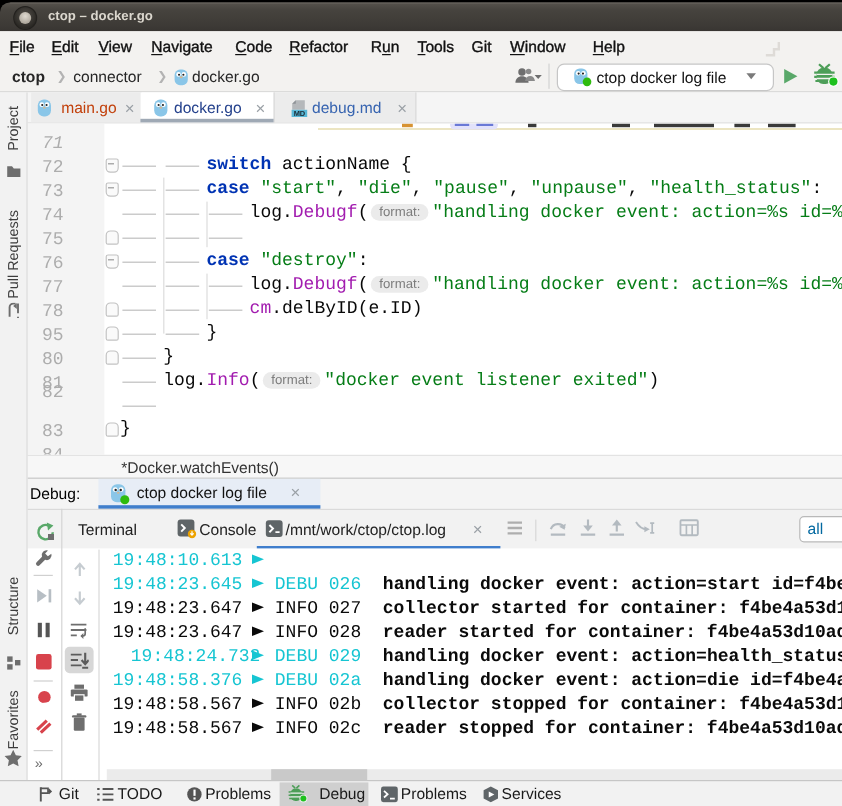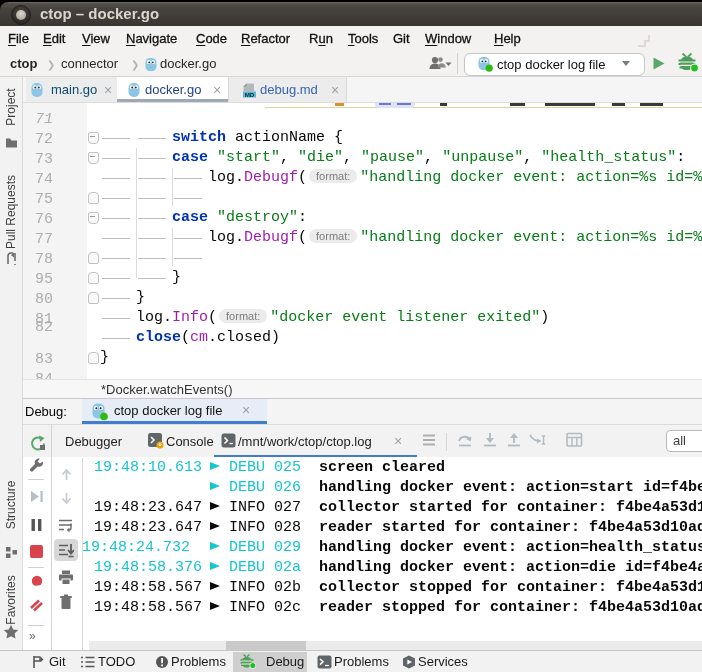--- a/index.html
+++ b/index.html
@@ -9,21 +9,21 @@
 
 #titlewrap{left:0;top:0;width:702px;height:26px;background:#000;}
 #titlebar{left:0;top:2px;width:702px;height:24px;border-top-left-radius:8px;
   background:linear-gradient(#57534d,#46433e 28%,#3d3a36 80%,#383532);}
 #titlebar:before{content:"";position:absolute;left:8px;top:0;right:0;height:1px;background:#6d6962;border-top-left-radius:8px;}
 #wbtn-ring{left:11px;top:5px;width:18px;height:18px;border-radius:50%;
   background:radial-gradient(circle at 50% 40%,#55514b,#2b2925 70%);border:1px solid #23211e;}
 #wbtn-dot{left:16px;top:10px;width:10px;height:10px;border-radius:50%;
   background:radial-gradient(circle at 50% 35%,#ded9d0,#b3ada2 65%,#99938a);}
 #wtitle{left:40px;top:3px;width:300px;height:22px;line-height:22px;color:#dbd7ce;
-  font-size:15px;font-weight:bold;}
+  font-size:11px;font-weight:bold;}
 
 #menubar{left:0;top:26px;width:702px;height:24px;background:#f3f2f0;font-size:13px;color:#111;}
 .mi{position:absolute;top:4px;height:17px;line-height:17px;-webkit-text-stroke:0.3px #111;}
 .mi u{text-decoration-thickness:1px;text-underline-offset:2px;}
 
 #navbar{left:0;top:50px;width:702px;height:27px;background:#f3f2f0;border-bottom:1px solid #d5d5d5;box-sizing:border-box;font-size:13px;color:#262626;}
 .crumb{position:absolute;top:6px;height:16px;line-height:16px;}
 .chev{color:#b3b3b3;font-size:10px;}
 #runcombo{left:464px;top:53px;width:179px;height:21px;background:#fff;border:1px solid #c6c6c6;border-radius:6px;}
 
@@ -140,21 +140,21 @@
   <path d="M4.5 1.5 L8.2 4.8 M13.5 1.5 L9.8 4.8" stroke="#4d9e58" stroke-width="1.8" fill="none"></path>
   <rect x="2.5" y="4.5" width="13" height="13.5" rx="5.5" fill="#4d9e58"></rect>
   <path d="M0.5 8.5 h17 M0.5 12 h17 M1.5 15.5 h15" stroke="#4d9e58" stroke-width="1.8"></path>
   <path d="M2.5 10 h13 M2.5 13.4 h13" stroke="#f3f2f0" stroke-width="1.2"></path>
   <circle cx="16.5" cy="16" r="4.4" fill="#fff"></circle>
   <circle cx="16.5" cy="16" r="3.4" fill="#1ec11e"></circle>
 </svg>
 
 <div class="abs" id="tabbar">
   <div class="etab" style="left:4px;width:91px;background:#ececec;border-right:1px solid #dadada;">
-    <span class="lbl" style="left:25px;color:#0c4a6e;">main.go</span>
+    <span class="lbl" style="left:25px;color:#c2410c;">main.go</span>
     <span class="tclose" style="left:78px;">×</span>
   </div>
   <div class="etab" style="left:95px;width:111px;background:#fff;">
     <span class="lbl" style="left:28px;color:#24418c;">docker.go</span>
     <span class="tclose" style="left:96px;">×</span>
   </div>
   <div class="etab" style="left:206px;width:117px;background:#ececec;border-left:1px solid #dadada;border-right:1px solid #dadada;">
     <span class="lbl" style="left:31px;color:#3764b0;">debug.md</span>
     <span class="tclose" style="left:102px;">×</span>
   </div>
@@ -249,24 +249,24 @@
     <div class="tabmark" style="left:116px;top:175px;width:28px;"></div>
   <div class="tabmark" style="left:80px;top:195px;width:28px;"></div>
   <div class="tabmark" style="left:80px;top:215px;width:28px;"></div>
   <div class="tabmark" style="left:80px;top:235px;width:28px;"></div>
 
   <div class="cline" style="left:150px;top:25px;"><span class="kw">switch</span> actionName {</div>
   <div class="cline" style="left:150px;top:45px;"><span class="kw">case</span> <span class="str">"start"</span>, <span class="str">"die"</span>, <span class="str">"pause"</span>, <span class="str">"unpause"</span>, <span class="str">"health_status"</span>:</div>
   <div class="cline" style="left:186px;top:65px;">log.<span class="fn">Debugf</span>(<span class="hint">format:</span><span class="str">"handling docker event: action=%s id=%s"</span></div>
   <div class="cline" style="left:150px;top:105px;"><span class="kw">case</span> <span class="str">"destroy"</span>:</div>
   <div class="cline" style="left:186px;top:125px;">log.<span class="fn">Debugf</span>(<span class="hint">format:</span><span class="str">"handling docker event: action=%s id=%s"</span></div>
+  <div class="cline" style="left:186px;top:145px;"><span class="fn">cm</span>.delByID(e.ID)</div>
   <div class="cline" style="left:150px;top:165px;">}</div>
   <div class="cline" style="left:114px;top:185px;">}</div>
   <div class="cline" style="left:114px;top:205px;">log.<span class="fn">Info</span>(<span class="hint">format:</span><span class="str">"docker event listener exited"</span>)</div>
-  <div class="cline" style="left:114px;top:225px;"><span class="kw">close</span>(<span class="fn">cm</span>.closed)</div>
   <div class="cline" style="left:78px;top:245px;">}</div>
 </div>
 
 <div class="abs" id="bcrumb">
     <span style="position:absolute;left:79px;top:2px;">*Docker.watchEvents()</span>
   </div>
 
 <div class="abs" id="dhead">
     <span style="position:absolute;left:25px;top:5px;">Debug:</span>
   </div>
@@ -278,21 +278,21 @@
     <circle cx="10" cy="6" r="2" fill="#fff"></circle>
   <circle cx="5.4" cy="6.3" r="1" fill="#222"></circle>
     <circle cx="9.6" cy="6.3" r="1" fill="#222"></circle>
   <ellipse cx="7.5" cy="8.7" rx="1.2" ry="0.8" fill="#d8b78e"></ellipse>
   <circle cx="13" cy="14.5" r="3.8" fill="#2ebb0e"></circle>
 </svg>
 <div class="abs" style="left:114px;top:403px;font-size:13px;color:#111;">ctop docker log file</div>
 <div class="abs" style="left:242px;top:402px;font-size:14px;color:#9aa0a6;">×</div>
 
 <div class="abs" id="dtool">
-  <span style="position:absolute;left:43px;top:9px;">Debugger</span>
+  <span style="position:absolute;left:43px;top:9px;">Terminal</span>
   <span style="position:absolute;left:144px;top:9px;">Console</span>
   <span style="position:absolute;left:216px;top:9px;">/mnt/work/ctop/ctop.log</span>
   <span style="position:absolute;left:372px;top:8px;color:#9aa0a6;font-size:14px;">×</span>
   <div style="position:absolute;left:424px;top:8px;width:1px;height:18px;background:#d6d6d6;"></div>
 </div>
 <svg class="abs" style="left:147px;top:432px;" width="17" height="17" viewBox="0 0 17 17">
   <rect x="1" y="1" width="14" height="14" rx="2.5" fill="#5f6568"></rect>
   <path d="M4 5 l3 3 -3 3" stroke="#fff" stroke-width="1.6" fill="none"></path>
   <circle cx="13" cy="13" r="3.5" fill="#eda200"></circle>
   <path d="M13 10.8v3M11.6 12.5l1.4 1.5 1.4-1.5" stroke="#fff" stroke-width="1" fill="none"></path>
@@ -328,32 +328,32 @@
   <path d="M1 3 C4 8 7 9 10 9" stroke="#b3bac0" stroke-width="1.6" fill="none"></path>
   <path d="M12.5 9 l-4.5 2.5 0-5z" fill="#b3bac0"></path>
   <path d="M14.5 4 v8 M12.8 4 h3.4 M12.8 12 h3.4" stroke="#b3bac0" stroke-width="1.4"></path>
 </svg>
 <svg class="abs" style="left:566px;top:432px;" width="17" height="16" viewBox="0 0 17 16">
   <rect x="1" y="1.5" width="14.5" height="12.5" rx="1" fill="none" stroke="#b3bac0" stroke-width="1.6"></rect>
   <path d="M1 5.5h14.5M6 5.5v8.5M10.8 5.5v8.5" stroke="#b3bac0" stroke-width="1.4"></path>
 </svg>
 
 <div class="abs" style="left:666px;top:430px;width:50px;height:20px;background:#fff;border:1px solid #b9b9b9;border-radius:4px;"></div>
-<div class="abs" style="left:673px;top:433px;font-size:13px;color:#404040;">all</div>
+<div class="abs" style="left:673px;top:433px;font-size:13px;color:#0369a1;">all</div>
 <div class="abs" id="logtabu"></div>
 
 <div class="abs" id="dbody">
   <div class="logline" style="left:72px;top:1px;"><span class="cy">19:48:10.613</span></div>
-  <div class="logline" style="left:207px;top:1px;"><span class="cy">DEBU 025</span>  <b>screen cleared</b></div>
+  <div class="logline" style="left:72px;top:21px;"><span class="cy">19:48:23.645</span></div>
   <div class="logline" style="left:207px;top:21px;"><span class="cy">DEBU 026</span>  <b>handling docker event: action=start id=f4be4a53d10ad4</b></div>
   <div class="logline" style="left:72px;top:41px;">19:48:23.647</div>
   <div class="logline" style="left:207px;top:41px;">INFO 027  <b>collector started for container: f4be4a53d10ad43</b></div>
   <div class="logline" style="left:72px;top:61px;">19:48:23.647</div>
   <div class="logline" style="left:207px;top:61px;">INFO 028  <b>reader started for container: f4be4a53d10ad43232</b></div>
-  <div class="logline" style="left:60px;top:81px;text-align:right;"><span class="cy">19:48:24.732</span></div>
+  <div class="logline" style="left:87px;top:81px;text-align:right;"><span class="cy">19:48:24.732</span></div>
   <div class="logline" style="left:207px;top:81px;"><span class="cy">DEBU 029</span>  <b>handling docker event: action=health_status: he</b></div>
   <div class="logline" style="left:72px;top:101px;"><span class="cy">19:48:58.376</span></div>
   <div class="logline" style="left:207px;top:101px;"><span class="cy">DEBU 02a</span>  <b>handling docker event: action=die id=f4be4a53d10</b></div>
   <div class="logline" style="left:72px;top:121px;">19:48:58.567</div>
   <div class="logline" style="left:207px;top:121px;">INFO 02b  <b>collector stopped for container: f4be4a53d10ad43</b></div>
   <div class="logline" style="left:72px;top:141px;">19:48:58.567</div>
   <div class="logline" style="left:207px;top:141px;">INFO 02c  <b>reader stopped for container: f4be4a53d10ad43232</b></div>
   <div class="ltri" style="left:188px;top:5px;border-left-color:#16c5d2;"></div>
   <div class="ltri" style="left:188px;top:25px;border-left-color:#16c5d2;"></div>
   <div class="ltri" style="left:188px;top:45px;border-left-color:#0a0a0a;"></div>

